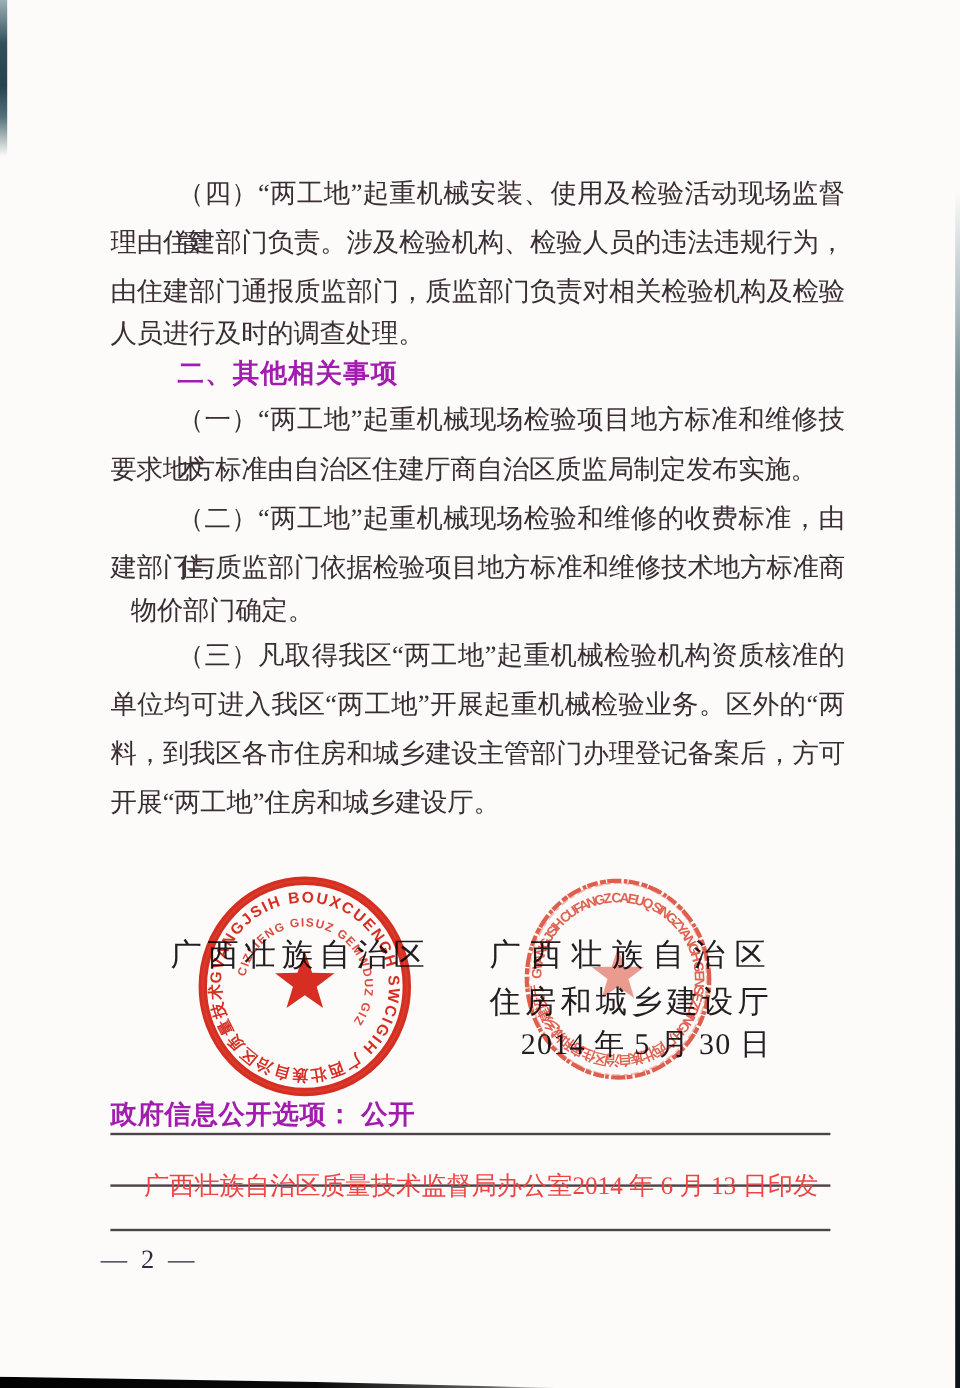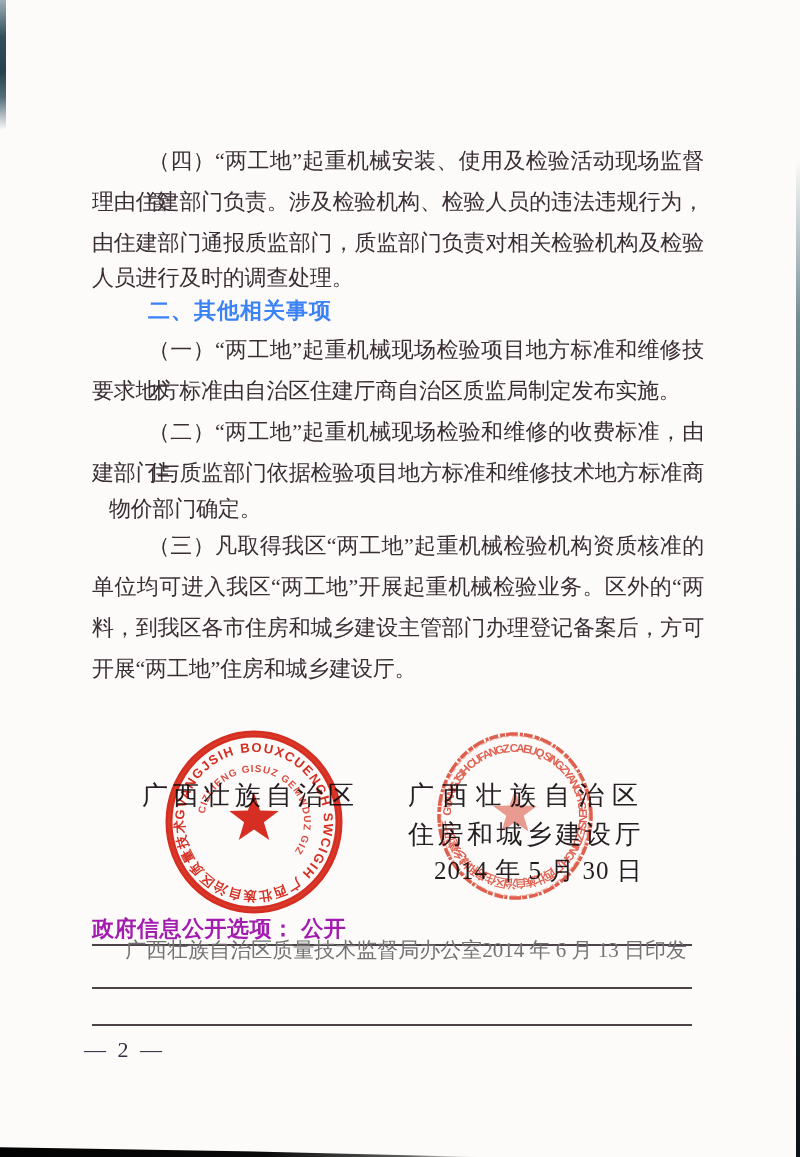--- a/index.html
+++ b/index.html
@@ -20,21 +20,21 @@
     white-space:normal;text-align:justify;text-align-last:justify;
     -moz-text-align-last:justify;text-justify:inter-character;
   }
   .line.indent{padding-left:56px;}
   .line.fill.indent{padding-left:56px;box-sizing:border-box;width:612px;}
   .line.h30{height:30px;line-height:30px;}
   .line.h32{height:32px;line-height:32px;margin-left:17px;}
   .line.h36{height:36px;line-height:36px;}
   .line.heading{
     font-family:"Liberation Sans","DejaVu Sans",sans-serif;
-    font-weight:700;font-size:22px;color:#3b82f6;letter-spacing:1px;
+    font-weight:700;font-size:22px;color:#a21caf;letter-spacing:1px;
   }
   
   .sig{position:absolute;color:#241d22;}
   .sig-left{left:142px;top:776px;width:215px;}
   .sig-right{left:408px;top:776px;width:238px;}
   .sig-row{height:39px;line-height:39px;font-size:26px;white-space:nowrap;}
   .ls5{letter-spacing:5px;}
   .ls8{letter-spacing:8px;}
   .ls35{letter-spacing:3.5px;}
   .sig-date{
@@ -56,22 +56,22 @@
   .gov-line{
     position:absolute;left:92px;top:916px;height:26px;line-height:26px;
     font-family:"Liberation Sans","DejaVu Sans",sans-serif;
     font-weight:700;font-size:22px;color:#a21caf;white-space:nowrap;letter-spacing:.5px;
   }
   .copy-line{
     position:absolute;left:120px;top:952px;height:30px;line-height:30px;
     font-size:22px;color:#382d33;white-space:nowrap;letter-spacing:1px;
   }
   .print-line{
-    position:absolute;left:120px;top:936px;width:572px;height:28px;line-height:28px;
-    font-size:21px;color:#737373;display:flex;justify-content:center;white-space:nowrap;
+    position:absolute;left:120px;top:974px;width:572px;height:28px;line-height:28px;
+    font-size:21px;color:#ef4444;display:flex;justify-content:flex-start;white-space:nowrap;
   }
   .page-number{
     position:absolute;left:84px;top:1036px;height:28px;line-height:28px;
     font-size:22px;color:#352a40;letter-spacing:3px;white-space:nowrap;
   }
   
   .edge-left{
     position:absolute;left:0;top:0;width:6px;height:130px;
     background:linear-gradient(180deg,#9db0b6 0%,#31505c 28%,#24414e 55%,#55707a 75%,rgba(255,255,255,0) 100%);
   }

